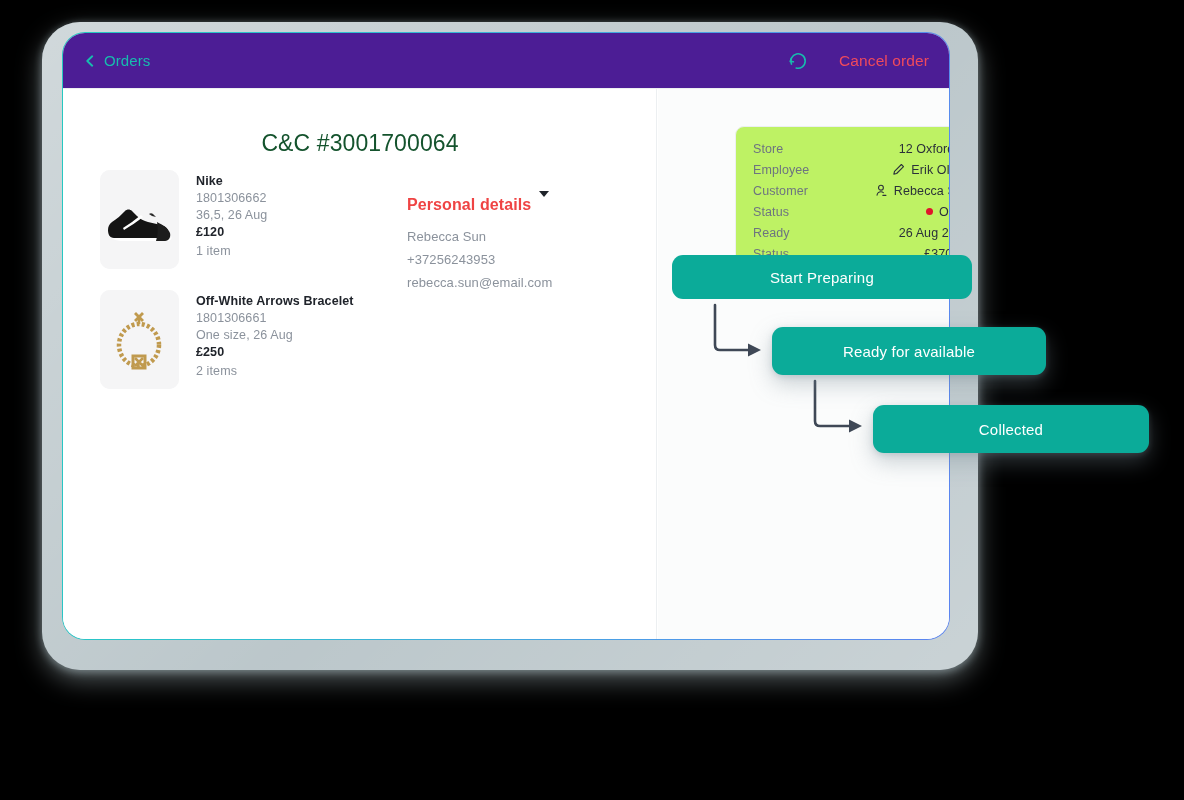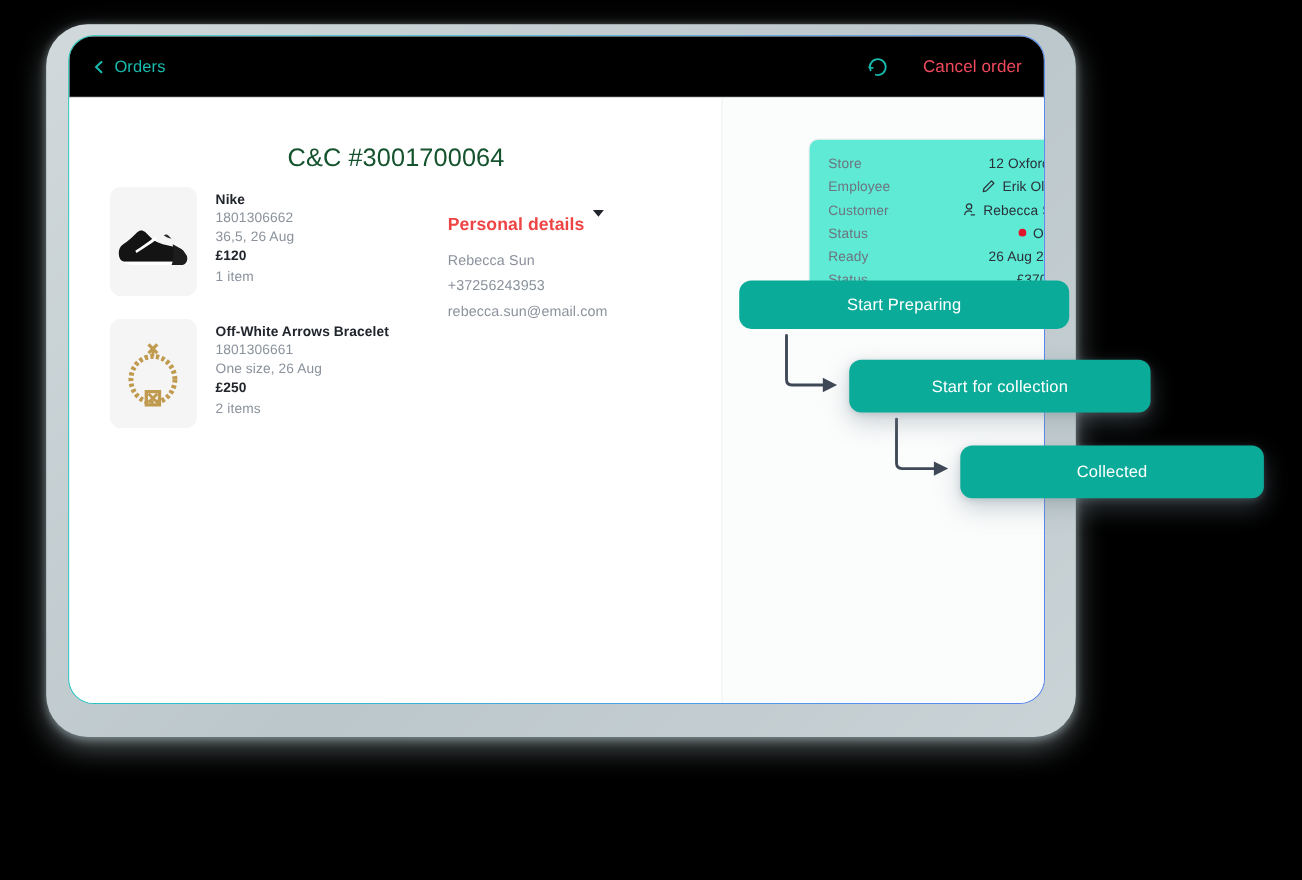--- a/index.html
+++ b/index.html
@@ -64,21 +64,21 @@
     z-index: 2;
     box-sizing: border-box;
   }
 
   
   .header {
     position: absolute;
     left: 0; top: 0;
     width: 886px;
     height: 56px;
-    background: #000000;
+    background: #4c1d95;
     border-bottom: 1px solid #eceff1;
     box-sizing: border-box;
   }
   .back-link {
     position: absolute;
     left: 21px;
     top: 19px;
     display: flex;
     align-items: center;
     gap: 8px;
@@ -229,21 +229,21 @@
     letter-spacing: 0.1px;
   }
   .personal-lines { margin-top: 11px; }
 
   
   .info-card {
     position: absolute;
     left: 77px;
     top: 37px;
     width: 253px;
-    background: #5eead4;
+    background: #bef264;
     border: 1px solid #eceff1;
     border-radius: 9px;
     padding: 11px 17px 12px 17px;
     box-sizing: border-box;
   }
   .info-row {
     display: flex;
     justify-content: space-between;
     align-items: center;
     height: 21px;
@@ -455,17 +455,17 @@
 
   <svg class="arrows" viewBox="0 0 1184 800">
     <path d="M715 305 L715 345 Q715 350 720 350 L750 350" stroke="#3f4856" stroke-width="2.6" fill="none" stroke-linecap="round"></path>
     <path d="M748 343.5 L761 350 L748 356.5 Z" fill="#3f4856"></path>
     <path d="M815 381 L815 421 Q815 426 820 426 L851 426" stroke="#3f4856" stroke-width="2.6" fill="none" stroke-linecap="round"></path>
     <path d="M849 419.5 L862 426 L849 432.5 Z" fill="#3f4856"></path>
   </svg>
 
   <div class="actions">
     <div class="btn btn-start">Start Preparing</div>
-    <div class="btn btn-ready">Start for collection</div>
+    <div class="btn btn-ready">Ready for available</div>
     <div class="btn btn-collected">Collected</div>
   </div>
 
 </div>
 
 </body></html>

